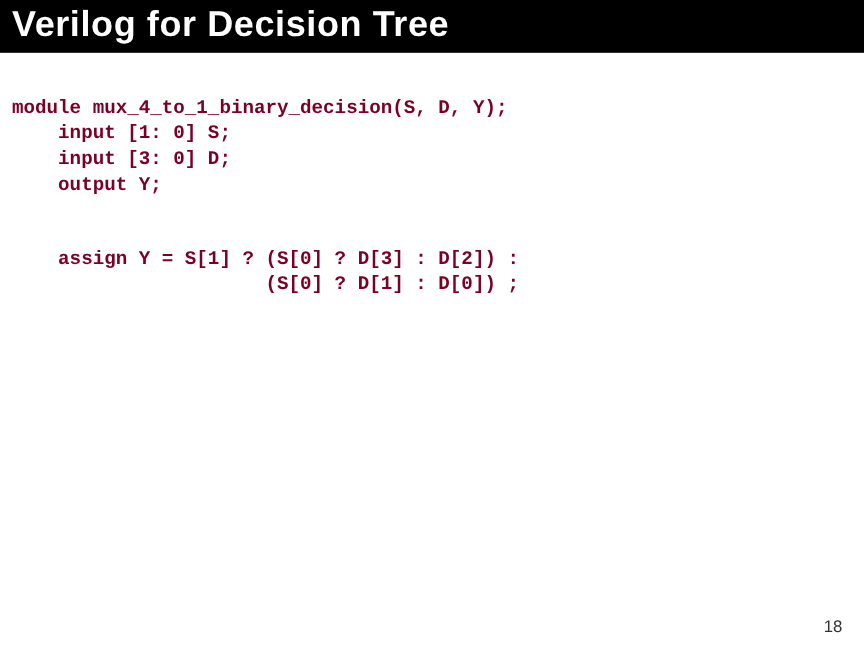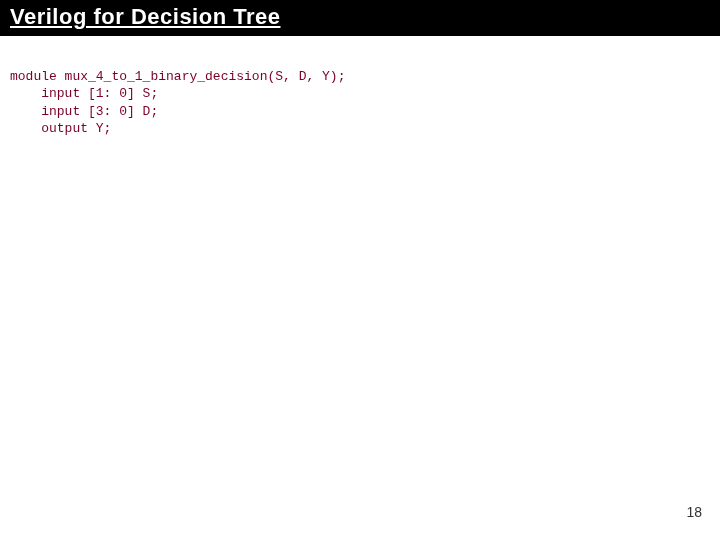--- a/index.html
+++ b/index.html
@@ -1,29 +1,31 @@
 <!DOCTYPE html>
 <html><head>
 <meta charset="utf-8">
 <style>
 * { margin:0; padding:0; box-sizing:border-box; }
 html,body { width:720px; height:540px; background:#fff; font-family:Arial,Helvetica,sans-serif; overflow:hidden; position:relative; }
 .titlebar { background:#000; color:#fff; padding:4px 10px 6px 10px; }
-.titlebar h1 { font-size:22px; font-weight:bold; letter-spacing:0.5px;text-decoration:underline; }
-.code-area { padding:14px 10px 0 10px; font-family:"Courier New",Courier,monospace; font-size:13px; font-weight:normal; color:#7a0026; line-height:1.35; white-space:pre; }
+.titlebar h1 { font-size:30px; font-weight:bold; letter-spacing:0.5px; }
+.code-area { padding:14px 10px 0 10px; font-family:"Courier New",Courier,monospace; font-size:16px; font-weight:bold; color:#7a0026; line-height:1.35; white-space:pre; }
 .blk { margin-bottom:18px; }
-.page-num { position:absolute; right:18px; bottom:20px; font-size:14px; color:#333; font-family:Arial,Helvetica,sans-serif; }
+.page-num { position:absolute; right:18px; bottom:10px; font-size:14px; color:#333; font-family:Arial,Helvetica,sans-serif; }
 </style>
 </head>
 <body>
 
 <div class="titlebar">
   <h1>Verilog for Decision Tree</h1>
 </div>
 
 <div class="code-area">
 <div class="blk"><span>module mux_4_to_1_binary_decision(S, D, Y);</span>
 <span>    input [1: 0] S;</span>
 <span>    input [3: 0] D;</span>
 <span>    output Y;</span></div>
+<div class="blk"><span>    assign Y = S[1] ? (S[0] ? D[3] : D[2]) :</span>
+<span>                      (S[0] ? D[1] : D[0]) ;</span></div>
 </div>
 
 <div class="page-num">18</div>
 
 </body></html>

